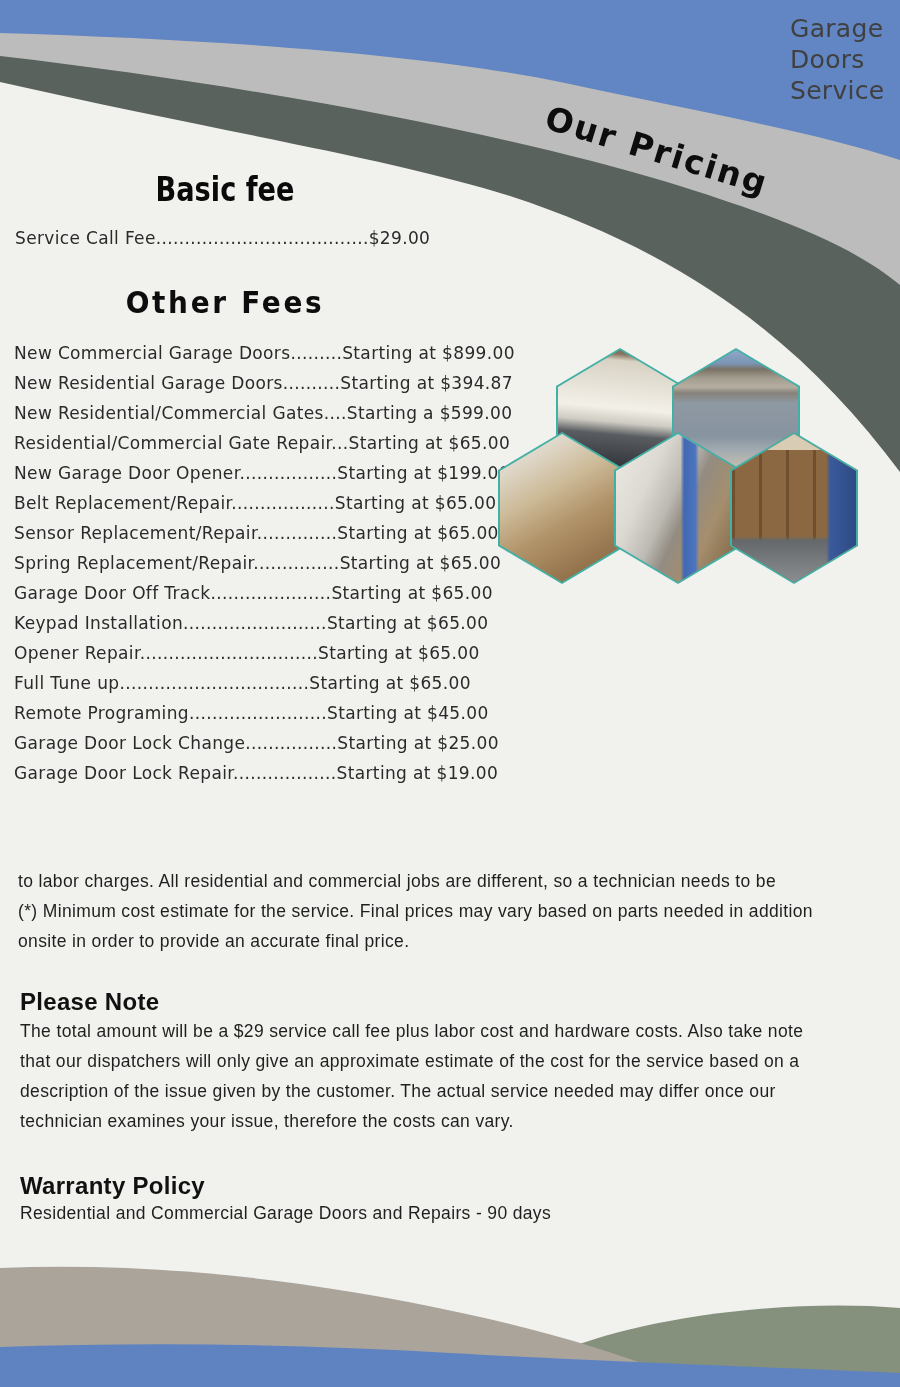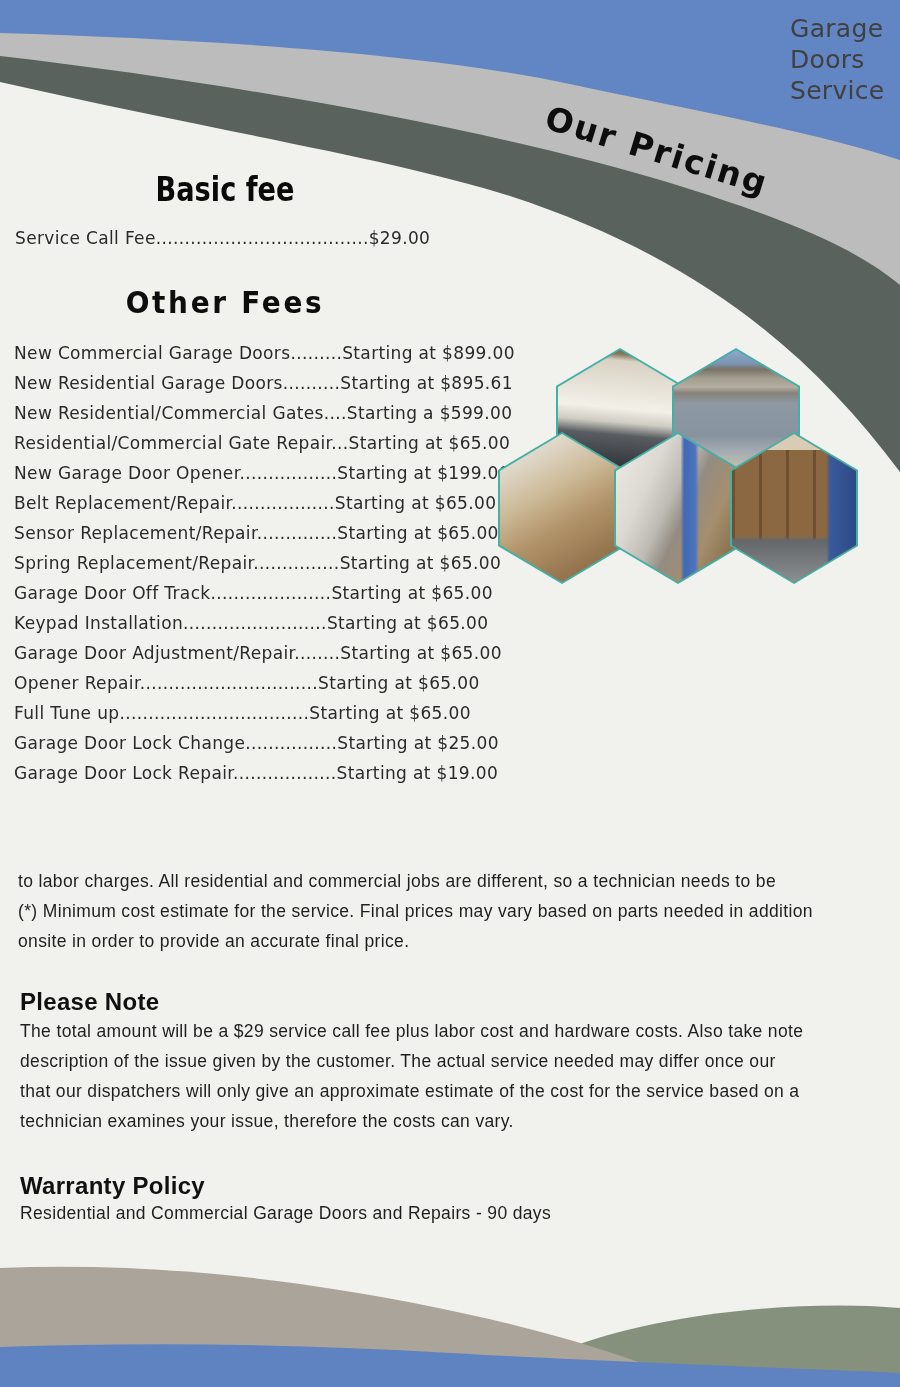--- a/index.html
+++ b/index.html
@@ -107,32 +107,32 @@
   <div class="ribbon-title">Our Pricing</div>
 
   <div class="basic-heading">Basic fee</div>
   <div class="fee-line service-call">
     <span>Service Call Fee</span><span>.....................................</span><span>$29.00</span>
   </div>
 
   <div class="other-heading">Other Fees</div>
   <div class="fees-list">
     <div class="fee-line"><span>New Commercial Garage Doors</span><span>.........</span><span>Starting at $899.00</span></div>
-    <div class="fee-line"><span>New Residential Garage Doors</span><span>..........</span><span>Starting at $895.61</span></div>
+    <div class="fee-line"><span>New Residential Garage Doors</span><span>..........</span><span>Starting at $394.87</span></div>
     <div class="fee-line"><span>New Residential/Commercial Gates</span><span>....</span><span>Starting a $599.00</span></div>
     <div class="fee-line"><span>Residential/Commercial Gate Repair</span><span>...</span><span>Starting at $65.00</span></div>
     <div class="fee-line"><span>New Garage Door Opener</span><span>.................</span><span>Starting at $199.00</span></div>
     <div class="fee-line"><span>Belt Replacement/Repair</span><span>..................</span><span>Starting at $65.00</span></div>
     <div class="fee-line"><span>Sensor Replacement/Repair</span><span>..............</span><span>Starting at $65.00</span></div>
     <div class="fee-line"><span>Spring Replacement/Repair</span><span>...............</span><span>Starting at $65.00</span></div>
     <div class="fee-line"><span>Garage Door Off Track</span><span>.....................</span><span>Starting at $65.00</span></div>
     <div class="fee-line"><span>Keypad Installation</span><span>.........................</span><span>Starting at $65.00</span></div>
-    <div class="fee-line"><span>Garage Door Adjustment/Repair</span><span>........</span><span>Starting at $65.00</span></div>
     <div class="fee-line"><span>Opener Repair</span><span>...............................</span><span>Starting at $65.00</span></div>
     <div class="fee-line"><span>Full Tune up</span><span>.................................</span><span>Starting at $65.00</span></div>
+    <div class="fee-line"><span>Remote Programing</span><span>........................</span><span>Starting at $45.00</span></div>
     <div class="fee-line"><span>Garage Door Lock Change</span><span>................</span><span>Starting at $25.00</span></div>
     <div class="fee-line"><span>Garage Door Lock Repair</span><span>..................</span><span>Starting at $19.00</span></div>
   </div>
 
   <div class="collage">
     <div class="hex hex-a">
         <div class="hex-img hx-a"></div>
       </div>
     <div class="hex hex-b">
         <div class="hex-img hx-b"></div>
@@ -150,21 +150,21 @@
 
   <div class="para disclaimer">
     <div>to labor charges. All residential and commercial jobs are different, so a technician needs to be</div>
     <div>(*) Minimum cost estimate for the service. Final prices may vary based on parts needed in addition</div>
     <div>onsite in order to provide an accurate final price.</div>
   </div>
 
   <div class="note-heading">Please Note</div>
   <div class="para note-body">
     <div>The total amount will be a $29 service call fee plus labor cost and hardware costs. Also take note</div>
+    <div>that our dispatchers will only give an approximate estimate of the cost for the service based on a</div>
     <div>description of the issue given by the customer. The actual service needed may differ once our</div>
-    <div>that our dispatchers will only give an approximate estimate of the cost for the service based on a</div>
     <div>technician examines your issue, therefore the costs can vary.</div>
   </div>
 
   <div class="warranty-heading">Warranty Policy</div>
   <div class="para warranty-text">Residential and Commercial Garage Doors and Repairs - 90 days</div>
 
 </div>
 
 </body></html>

